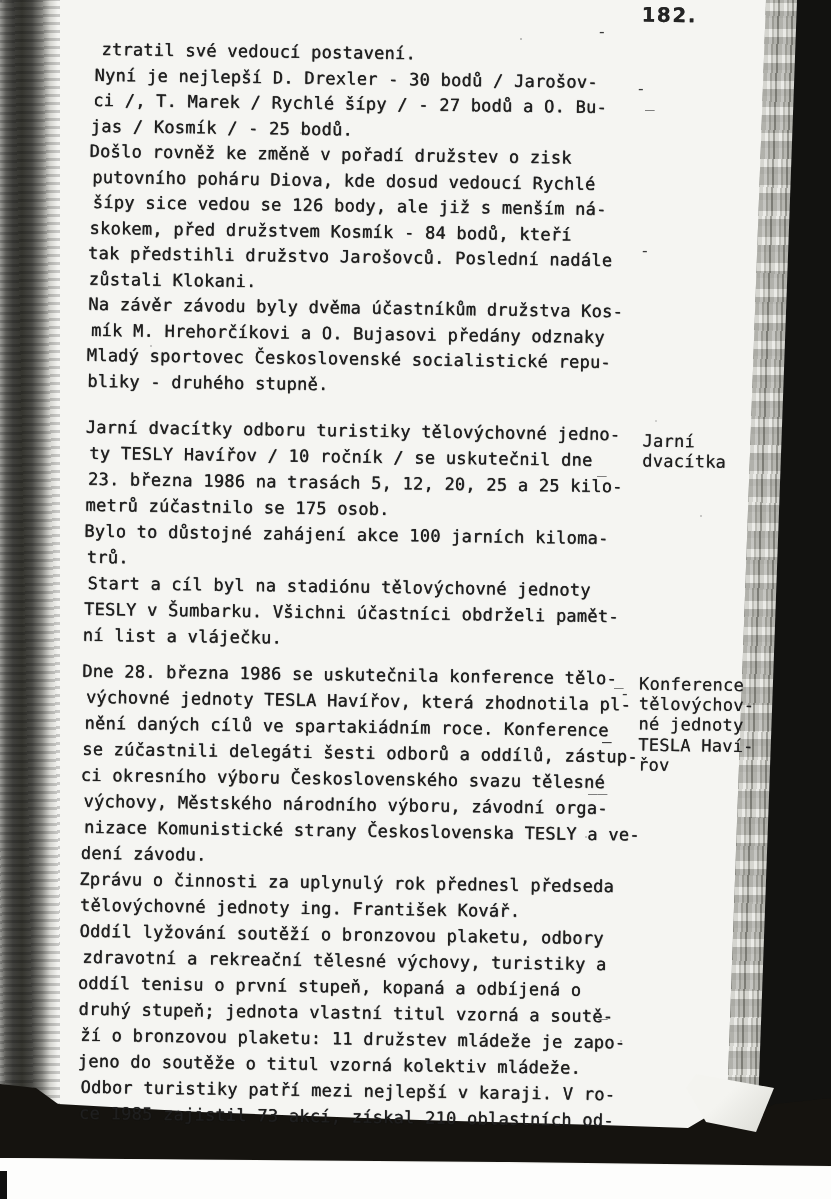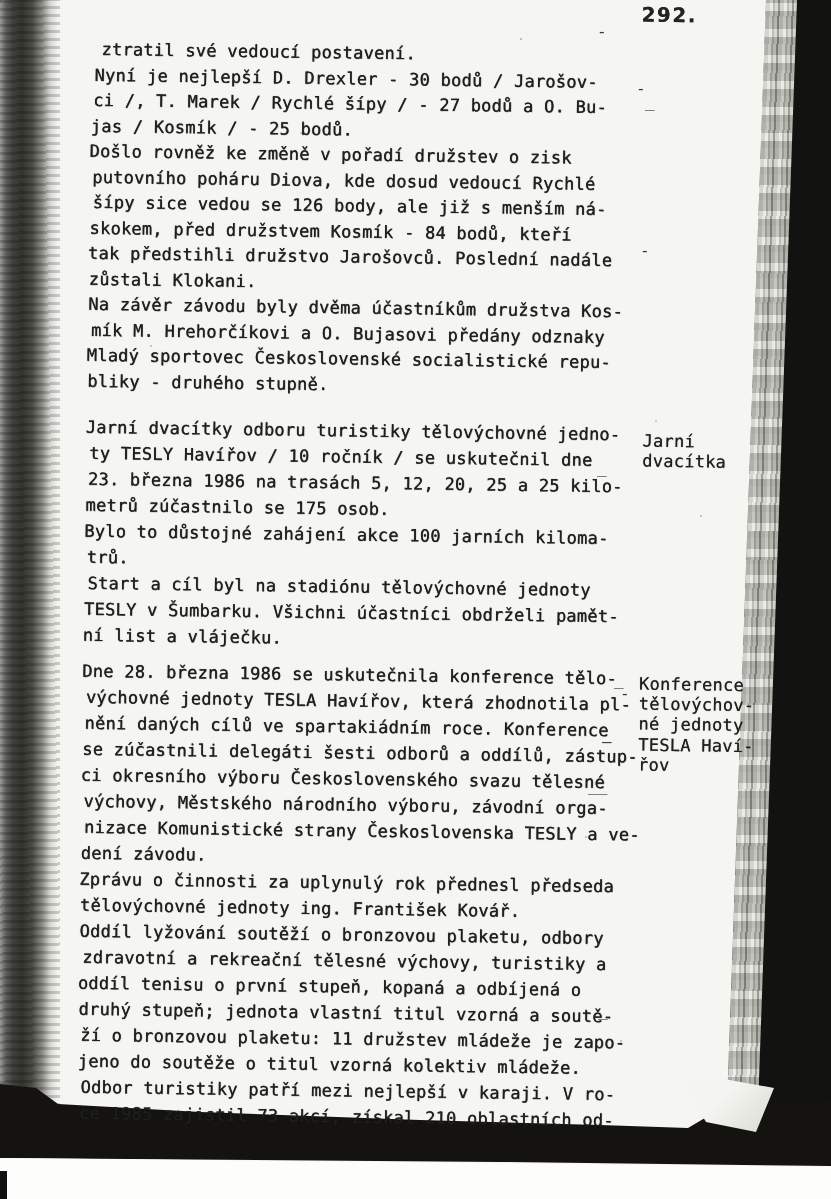--- a/index.html
+++ b/index.html
@@ -93,21 +93,21 @@
   <div class="page-edges"></div>
   <div class="black-right"></div>
   <div class="black-bottom"></div>
   <div class="page-corner"></div>
   <div class="scanner-strip"></div>
   <div class="scanner-notch"></div>
   <div class="speckles"></div>
 
   <div class="content">
 
-    <div class="page-number">292.</div>
+    <div class="page-number">182.</div>
 
     <div id="block1" class="block">
         <div class="tl"> ztratil své vedoucí postavení.</div>
         <div class="tl">Nyní je nejlepší D. Drexler - 30 bodů / Jarošov-</div>
         <div class="tl">ci /, T. Marek / Rychlé šípy / - 27 bodů a O. Bu-</div>
         <div class="tl">jas / Kosmík / - 25 bodů.</div>
         <div class="tl">Došlo rovněž ke změně v pořadí družstev o zisk</div>
         <div class="tl">putovního poháru Diova, kde dosud vedoucí Rychlé</div>
         <div class="tl">šípy sice vedou se 126 body, ale již s menším ná-</div>
         <div class="tl">skokem, před družstvem Kosmík - 84 bodů, kteří</div>

